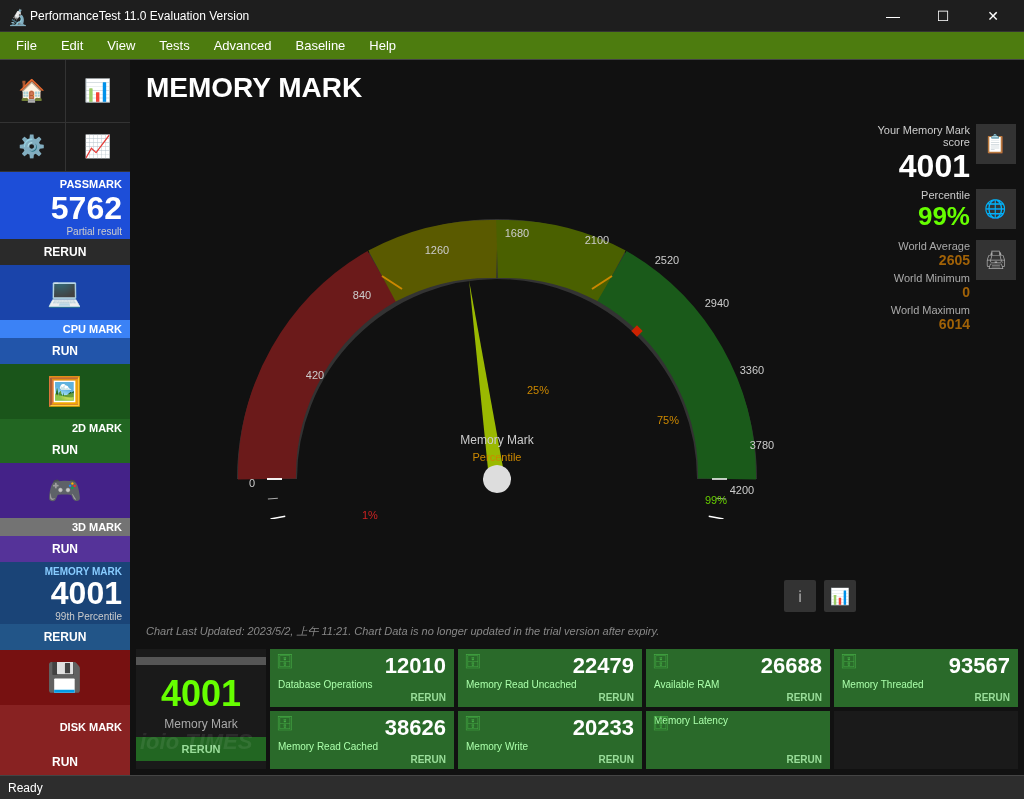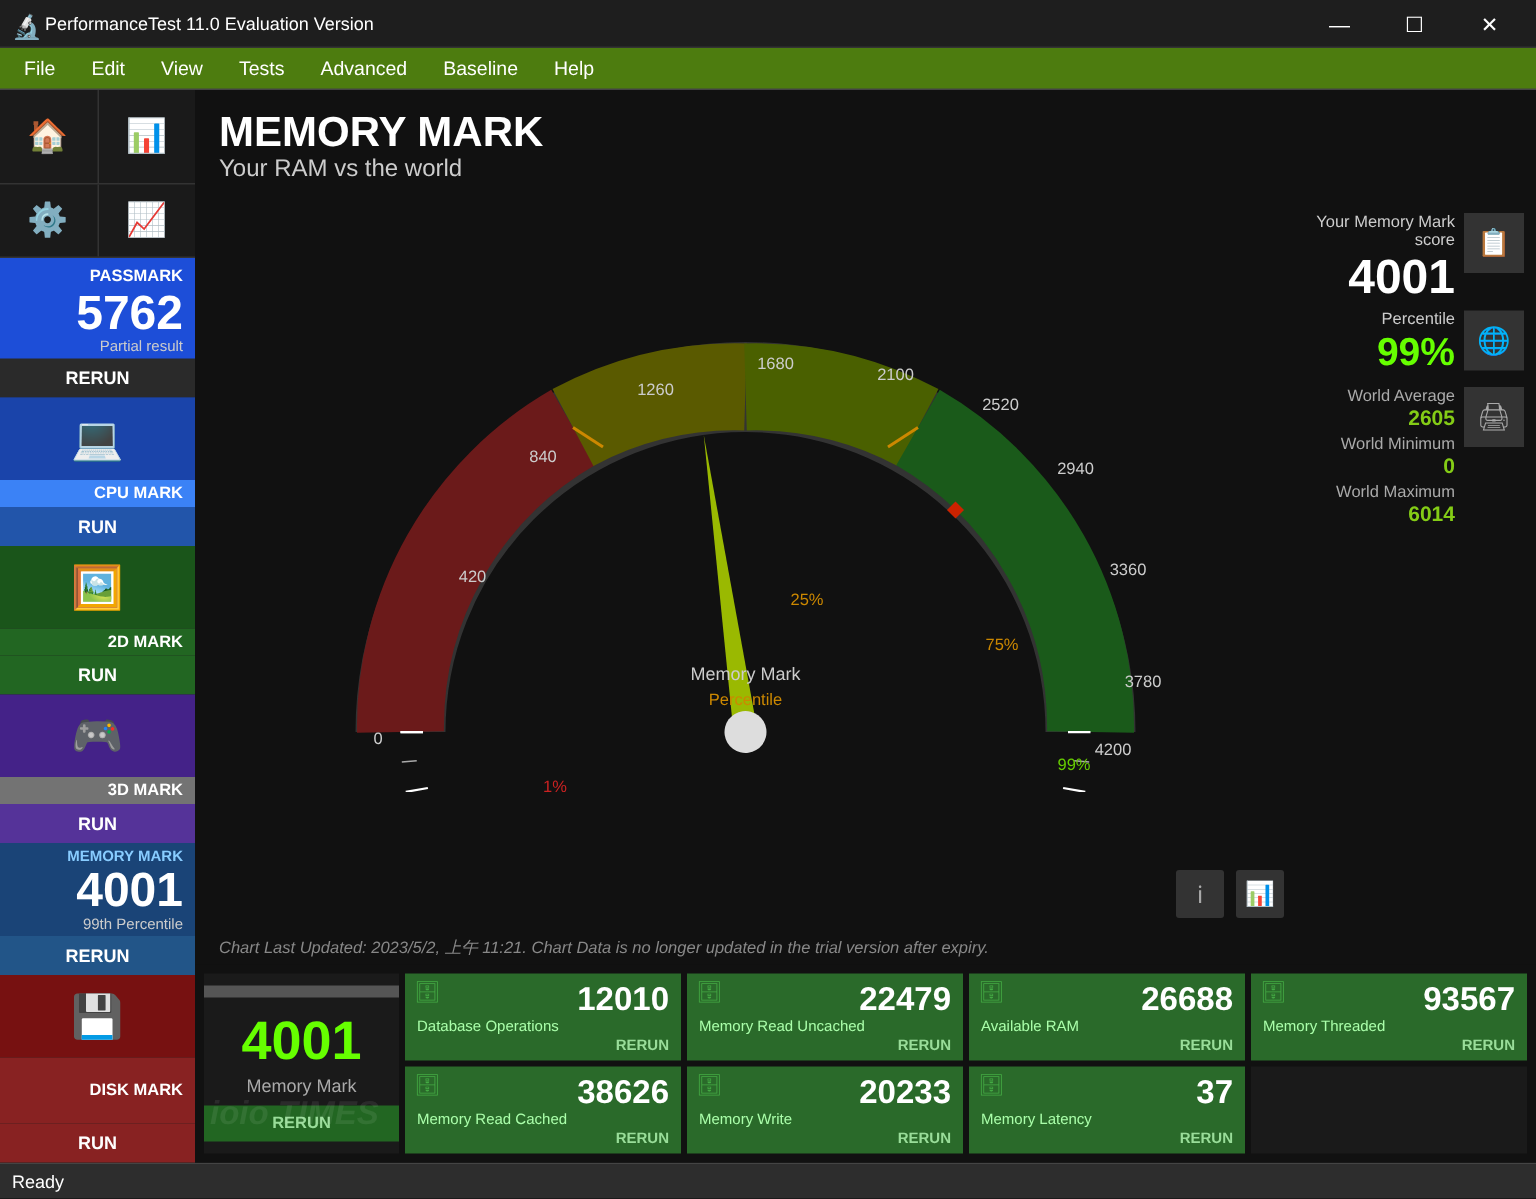--- a/index.html
+++ b/index.html
@@ -172,21 +172,21 @@
     .score-label { font-size: 11px; color: #ccc; text-align: right; }
     .score-value { font-size: 32px; font-weight: bold; color: #fff; }
     .percentile-value { font-size: 26px; font-weight: bold; color: #66ff00; }
     .score-icon-btn {
       width: 40px; height: 40px; background: #333; border: none; cursor: pointer;
       display: flex; align-items: center; justify-content: center; font-size: 18px; color: #aaa;
       flex-shrink: 0;
     }
     .stat-row { text-align: right; margin-bottom: 4px; width: 100%; }
     .stat-row-label { font-size: 11px; color: #aaa; }
-    .stat-row-value { font-size: 14px; color: #84cc16; font-weight: bold; }
+    .stat-row-value { font-size: 14px; color: #a16207; font-weight: bold; }
 
     
     .chart-info {
       padding: 4px 16px;
       font-size: 11px;
       color: #888;
       font-style: italic;
     }
 
     
@@ -365,21 +365,20 @@
     <div class="sidebar-section">
       <div class="sec-disk-icon">💾</div>
       <div class="sidebar-label sec-disk" style="padding:16px 8px; font-size:11px; font-weight:bold; text-align:right;">DISK MARK</div>
       <button class="sidebar-btn sec-disk-btn">RUN</button>
     </div>
   </div>
 
   <div class="content">
     <div class="content-header">
       <div class="content-title">MEMORY MARK</div>
-      <div class="content-subtitle">Your RAM vs the world</div>
     </div>
 
     <div class="gauge-area">
       <div class="gauge-container">
         <svg width="580" height="310" viewBox="0 0 580 310">
 
           <path d="M290 280 L290 280" fill="none"></path>
 
           <path d="M60 270 A230 230 0 0 1 520 270" fill="none" stroke="#333" stroke-width="60" stroke-linecap="butt"></path>
 
@@ -567,21 +566,20 @@
           <div class="stat-cell-rerun">RERUN</div>
         </div>
         <div class="stat-cell">
           <span class="stat-cell-icon">🗄</span>
           <div class="stat-cell-num">20233</div>
           <div class="stat-cell-label">Memory Write</div>
           <div class="stat-cell-rerun">RERUN</div>
         </div>
         <div class="stat-cell">
           <span class="stat-cell-icon">🗄</span>
-          <div class="stat-cell-num">37</div>
           <div class="stat-cell-label">Memory Latency</div>
           <div class="stat-cell-rerun">RERUN</div>
         </div>
 
         <div class="stat-cell" style="background:#1a1a1a;"></div>
       </div>
     </div>
 
     <div style="position:relative;">
       <div class="watermark">ioio TIMES</div>

